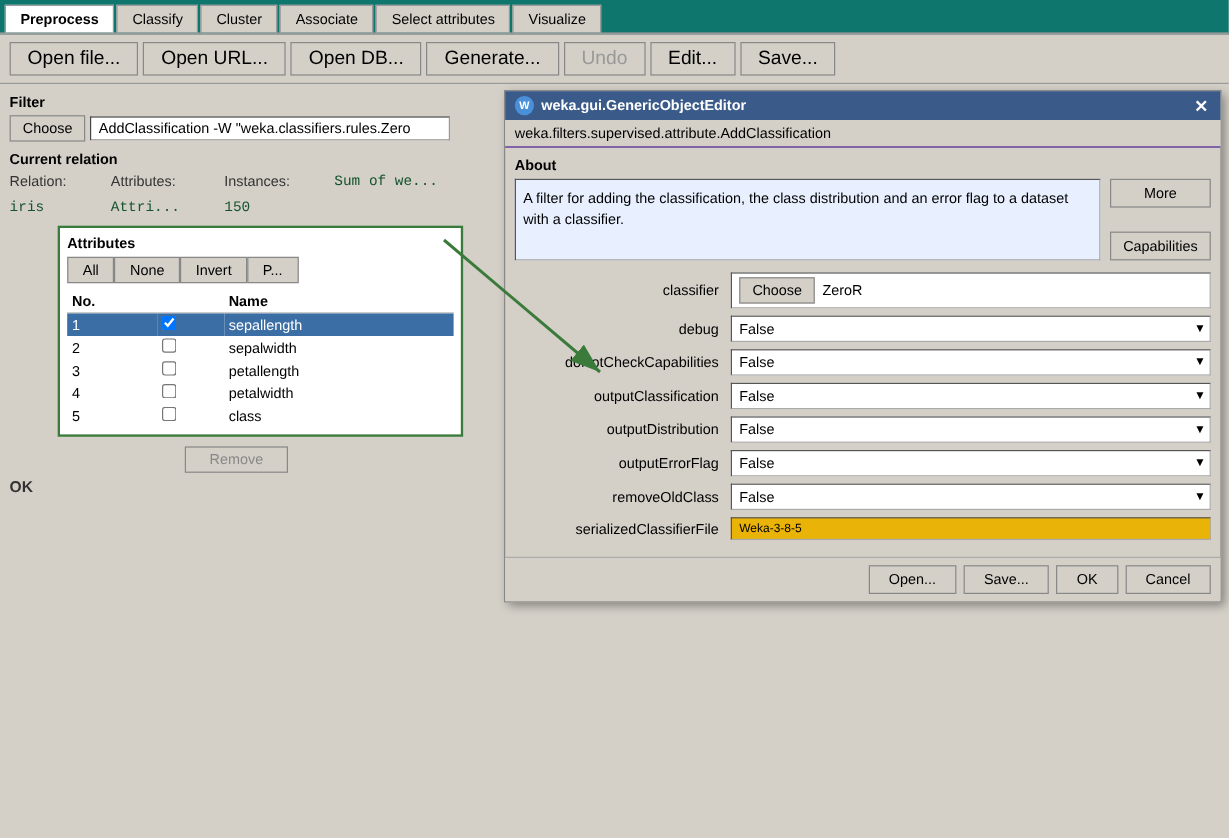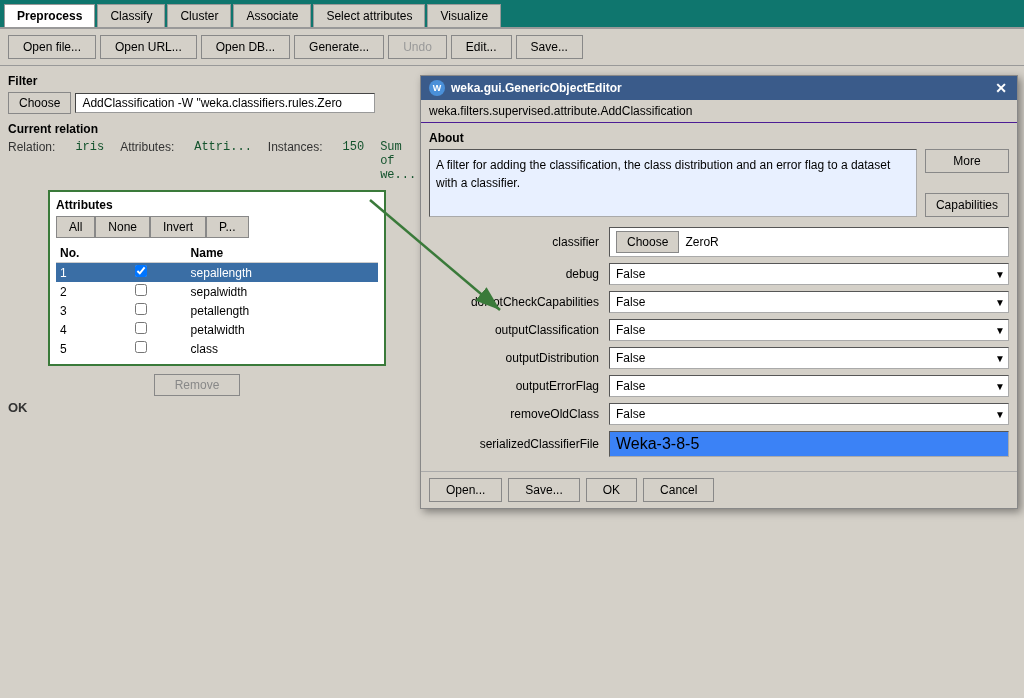--- a/index.html
+++ b/index.html
@@ -5,33 +5,33 @@
     * { box-sizing: border-box; margin: 0; padding: 0; }
     body { font-family: Arial, sans-serif; font-size: 12px; background: #d4d0c8; width: 1024px; height: 698px; overflow: hidden; position: relative; }
 
     
     .tab-bar { display: flex; background: #0f766e; border-bottom: 2px solid #999; padding: 4px 4px 0; }
     .tab { padding: 4px 12px; border: 1px solid #999; border-bottom: none; background: #d4d0c8; cursor: pointer; margin-right: 2px; font-size: 12px; }
     .tab.active { background: #ffffff; font-weight: bold; }
 
     
     .toolbar { display: flex; gap: 4px; padding: 6px 8px; background: #d4d0c8; border-bottom: 1px solid #999; }
-    .toolbar-btn { padding: 4px 14px; border: 1px solid #888; background: #d4d0c8; cursor: pointer; font-size: 12px; }
+    .toolbar-btn { padding: 4px 14px; border: 1px solid #888; background: #d4d0c8; cursor: pointer; font-size: 16px; }
     .toolbar-btn.disabled { color: #999; cursor: default; }
 
     
     .main-panel { padding: 8px; background: #d4d0c8; }
     .section-label { font-weight: bold; margin-bottom: 4px; font-size: 12px; }
     .filter-row { display: flex; align-items: center; gap: 4px; margin-bottom: 8px; }
     .choose-btn { padding: 3px 10px; border: 1px solid #888; background: #d4d0c8; cursor: pointer; font-size: 12px; }
     .filter-text { background: white; border: 1px inset #999; padding: 2px 6px; font-size: 12px; flex: 1; max-width: 300px; overflow: hidden; white-space: nowrap; }
 
     .current-relation { margin-bottom: 8px; }
     .cr-grid { display: grid; grid-template-columns: auto auto auto auto; gap: 2px 16px; margin-top: 2px; }
-    .cr-item { display: flex; gap: 20px; font-size: 12px; }
+    .cr-item { display: flex; gap: 8px; font-size: 12px; flex-direction: column; }
     .cr-label { color: #333; }
     .cr-value { color: #14532d; font-family: Liberation Mono, monospace; }
 
     .attributes-box { border: 2px solid #3a7a3a; background: white; padding: 6px; margin-bottom: 8px; margin-left: 40px; }
     .attr-buttons { display: flex; gap: 0; margin-bottom: 6px; }
     .attr-btn { padding: 3px 12px; border: 1px solid #888; background: #d4d0c8; cursor: pointer; font-size: 12px; }
     .attr-table { width: 100%; border-collapse: collapse; }
     .attr-table th { text-align: left; font-weight: bold; padding: 2px 4px; font-size: 12px; border-bottom: 1px solid #ccc; }
     .attr-table td { padding: 2px 4px; font-size: 12px; }
     .attr-row.selected { background: #3a6ea5; color: white; }
@@ -55,23 +55,23 @@
 
     .param-row { display: flex; align-items: center; margin-bottom: 6px; }
     .param-label { width: 180px; text-align: right; padding-right: 10px; font-size: 12px; }
     .param-value { flex: 1; }
     .param-input { width: 100%; border: 1px inset #aaa; background: white; padding: 3px 6px; font-size: 12px; display: flex; align-items: center; gap: 6px; }
     .param-choose-btn { padding: 3px 10px; border: 1px solid #888; background: #d4d0c8; cursor: pointer; font-size: 12px; white-space: nowrap; }
     .param-input-text { flex: 1; font-size: 12px; }
     .select-wrapper { position: relative; width: 100%; }
     .param-select { width: 100%; border: 1px inset #aaa; background: white; padding: 3px 6px; font-size: 12px; appearance: none; cursor: pointer; }
     .select-arrow { position: absolute; right: 4px; top: 50%; transform: translateY(-50%); font-size: 10px; pointer-events: none; }
-    .param-text-input { width: 100%; border: 1px inset #aaa; background: #3b82f6; padding: 3px 6px; font-size: 16px; }
-
-    .dialog-footer { display: flex; justify-content: flex-start; gap: 6px; padding: 6px 8px; border-top: 1px solid #aaa; background: #d4d0c8; }
+    .param-text-input { width: 100%; border: 1px inset #aaa; background: #eab308; padding: 3px 6px; font-size: 10px; }
+
+    .dialog-footer { display: flex; justify-content: flex-end; gap: 6px; padding: 6px 8px; border-top: 1px solid #aaa; background: #d4d0c8; }
     .footer-btn { padding: 4px 16px; border: 1px solid #888; background: #d4d0c8; cursor: pointer; font-size: 12px; }
 
     
     svg.arrow-svg { position: absolute; top: 0; left: 0; pointer-events: none; overflow: visible; }
 
     .remove-btn-container { display: flex; justify-content: center; margin-top: 4px; }
     .remove-btn { padding: 3px 20px; border: 1px solid #888; background: #d4d0c8; cursor: pointer; font-size: 12px; color: #888; }
   </style>
 </head>
 <body>

